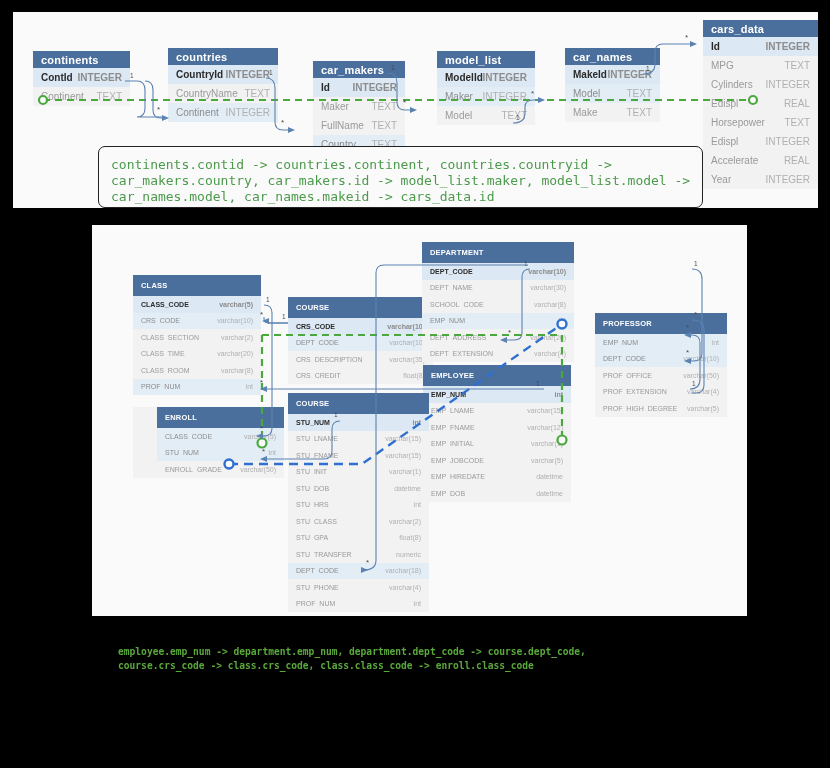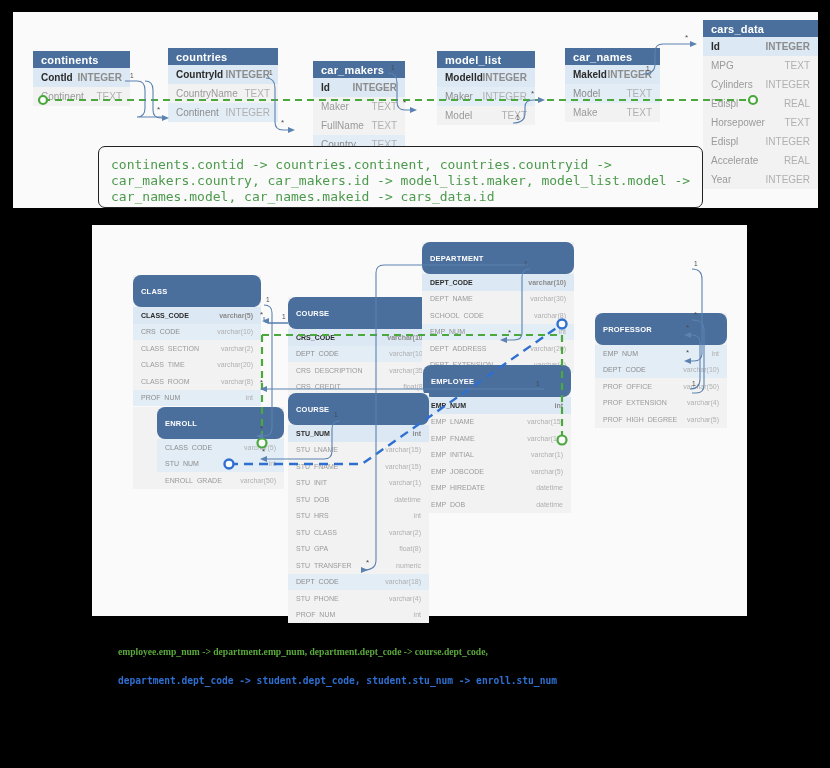--- a/index.html
+++ b/index.html
@@ -19,21 +19,21 @@
           background:#f2f2f2;color:#9a9a9a;}
   .er-row.pk{background:#dce8f3;color:#2b2b2b;font-weight:bold;}
   .er-row.fk{background:#e2edf6;color:#8d8d8d;}
   .er-row .nm{white-space:nowrap;overflow:hidden;}
   .er-row .ty{white-space:nowrap;color:#b0b0b0;}
   .er-row.pk .ty{color:#8c8c8c;}
 
   
   .sz-a .er-head{height:17px;font-size:11px;}
   .sz-a .er-row{height:19px;font-size:10px;}
-  .sz-b .er-head{height:32px;font-size:7.5px;border-radius:8px;}
+  .sz-b .er-head{height:21px;font-size:7.5px;}
   .sz-b .er-row{height:16.5px;font-size:7px;}
 
   
   .caption-box{position:absolute;background:#fafafa;border:1.4px solid #222;border-radius:7px;
                box-sizing:border-box;padding:10px 12px;}
   .caption-text{font-family:"DejaVu Sans Mono","Liberation Mono",monospace;font-size:13px;
                 line-height:16px;color:#4c9a4c;white-space:pre;}
   .caption-plain{position:absolute;font-family:"DejaVu Sans Mono","Liberation Mono",monospace;
                  font-size:9.6px;line-height:14.5px;white-space:pre;font-weight:bold;}
   .cap-green{color:#5aa83c;}
@@ -459,16 +459,16 @@
       <polygon points="168,234 175,231 175,237" fill="#5b82b0"></polygon>
       <text class="card" x="242" y="192">1</text>
       <text class="star" x="170" y="229">*</text>
 
       <path class="ln" d="M 272 345 Q 284 345 284 335 L 284 48 Q 284 40 292 40 L 436 40"></path>
       <polygon points="276,345 269,342 269,348" fill="#5b82b0"></polygon>
       <text class="star" x="274" y="340">*</text>
     </svg>
   </div>
 
-  <div class="caption-plain cap-green" id="cap-l1" style="left:118px;top:645px;font-family:Liberation Serif, serif;">employee.emp_num -&gt; department.emp_num, department.dept_code -&gt; course.dept_code,</div>
-  <div class="caption-plain cap-blue" id="cap-l3" style="left:118px;top:674px;">department.dept_code -&gt; student.dept_code, student.stu_num -&gt; enroll.stu_num</div>
+  <div class="caption-plain cap-green" id="cap-l1" style="left:118px;top:645px;">employee.emp_num -&gt; department.emp_num, department.dept_code -&gt; course.dept_code,</div>
+  <div class="caption-plain cap-green" id="cap-l2" style="left:118px;top:659px;">course.crs_code -&gt; class.crs_code, class.class_code -&gt; enroll.class_code</div>
 
 </div>
 
 </body></html>

